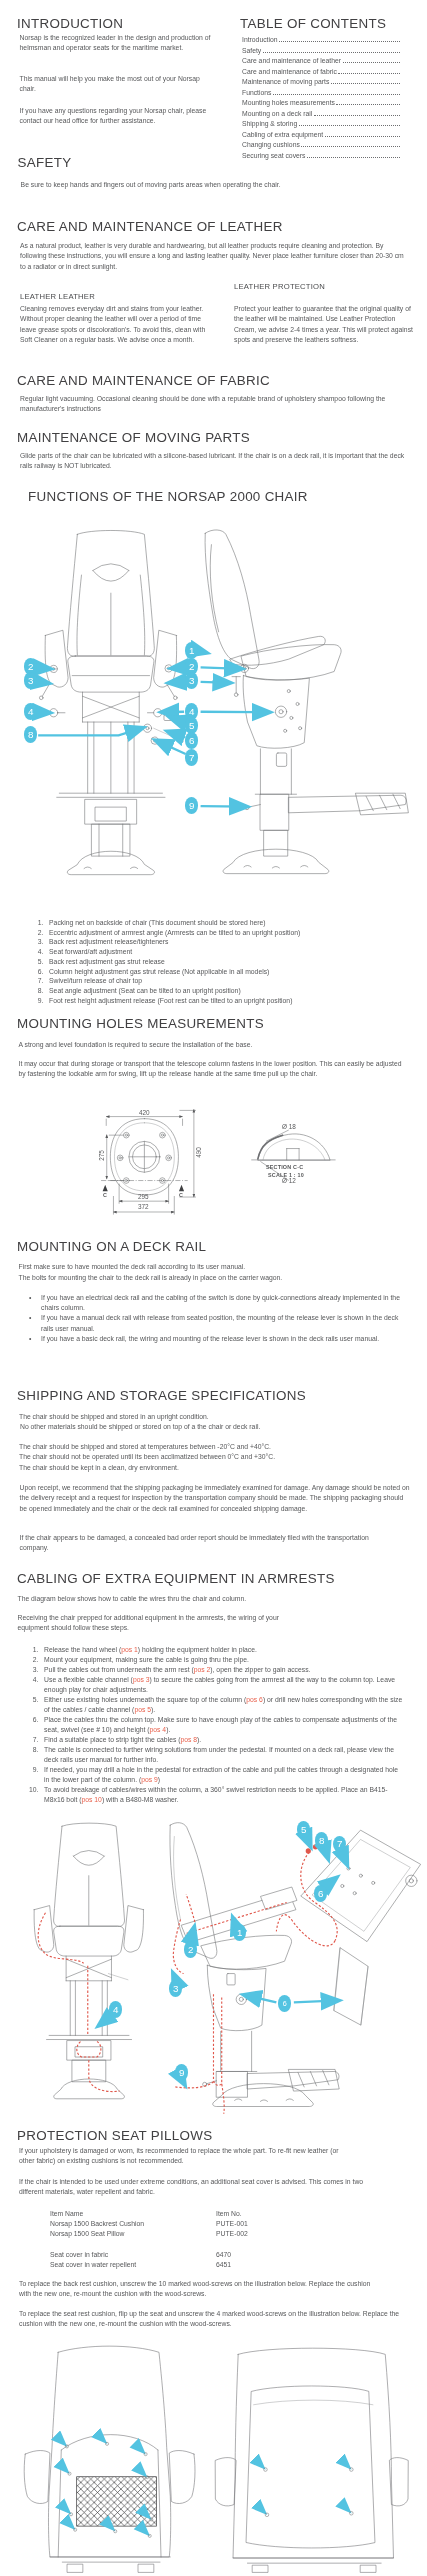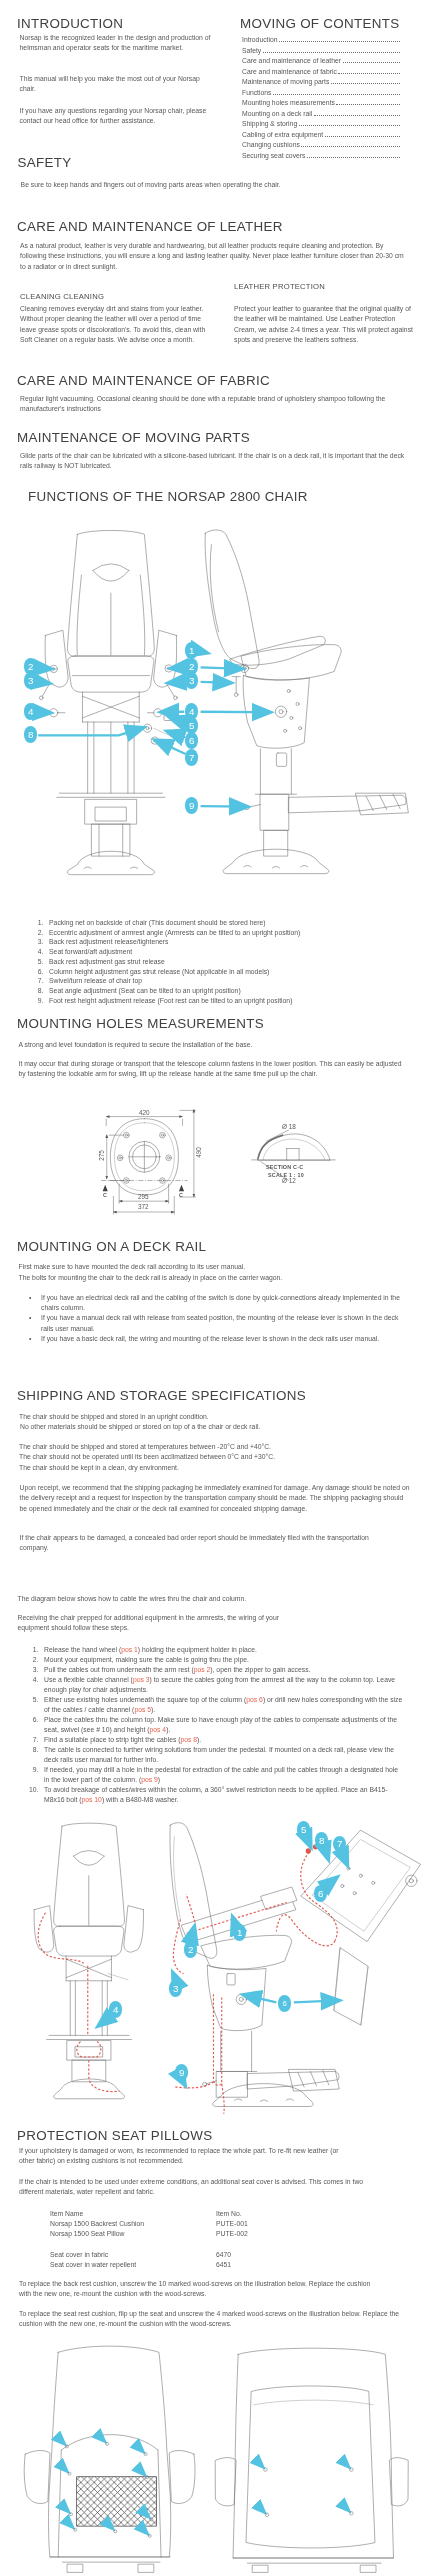--- a/index.html
+++ b/index.html
@@ -57,21 +57,21 @@
         <path d="M0,13 L13,0 M0,0 L13,13" stroke="#3d3d3f" stroke-width="1.3" fill="none"></path>
       </pattern>
     </defs>
   </svg>
 
   <div class="abs h1" style="left:17px;top:15.5px">INTRODUCTION</div>
   <div class="abs body" style="left:19.6px;top:33px;width:195px">Norsap is the recognized leader in the design and production of helmsman and operator seats for the maritime market.</div>
   <div class="abs body" style="left:19.6px;top:74px;width:195px">This manual will help you make the most out of your Norsap chair.</div>
   <div class="abs body" style="left:19.6px;top:106px;width:195px">If you have any questions regarding your Norsap chair, please contact our head office for further as­sistance.</div>
 
-  <div class="abs h1" style="left:240px;top:15.5px">MOVING OF CONTENTS</div>
+  <div class="abs h1" style="left:240px;top:15.5px">TABLE OF CONTENTS</div>
   <div class="abs" style="left:242px;top:36px;width:158px" id="toc-list">
       <div class="toc-item">
         <span>Introduction</span>
         <span class="toc-dots"></span>
       </div>
       <div class="toc-item">
         <span>Safety</span>
         <span class="toc-dots"></span>
       </div>
       <div class="toc-item">
@@ -114,32 +114,32 @@
         <span>Securing seat covers</span>
         <span class="toc-dots"></span>
       </div>
     </div>
 
   <div class="abs h1" style="left:17.5px;top:155px">SAFETY</div>
   <div class="abs body" style="left:20.6px;top:180px;width:381px">Be sure to keep hands and fingers out of moving parts areas when operating the chair.</div>
 
   <div class="abs h1" style="left:17px;top:219px">CARE AND MAINTENANCE OF LEATHER</div>
   <div class="abs body" style="left:20px;top:241px;width:385px">As a natural product, leather is very durable and hardwearing, but all leather products require cleaning and protection. By following these instructions, you will ensure a long and lasting leather quality. Never place leather furniture closer than 20-30 cm to a radiator or in direct sunlight.</div>
-  <div class="abs h2" style="left:20px;top:292px">CLEANING CLEANING</div>
+  <div class="abs h2" style="left:20px;top:292px">LEATHER LEATHER</div>
   <div class="abs body" style="left:20px;top:304px;width:192px">Cleaning removes everyday dirt and stains from your leather.  Without proper cleaning the leather will over a period of time leave grease spots or discoloration's. To avoid this, clean with Soft Clean­er on a regular basis. We advise once a month.</div>
   <div class="abs h2" style="left:234px;top:282px">LEATHER PROTECTION</div>
   <div class="abs body" style="left:234px;top:304px;width:185px">Protect your leather to guarantee that the original quality of the leather will be maintained. Use Leather Protection Cream, we advise 2-4 times a year. This will protect against spots and preserve the leathers softness.</div>
 
   <div class="abs h1" style="left:17px;top:373px">CARE AND MAINTENANCE OF FABRIC</div>
   <div class="abs body" style="left:20px;top:394px;width:381px">Regular light vacuuming. Occasional cleaning should be done with a reputable brand of upholstery shampoo following the manufacturer's instructions</div>
 
   <div class="abs h1" style="left:17px;top:430px">MAINTENANCE OF MOVING PARTS</div>
   <div class="abs body" style="left:20px;top:451px;width:392px">Glide parts of the chair can be lubricated with a silicone-based lubricant. If the chair is on a deck rail, it is important that the deck rails railway is NOT lubricated.</div>
 
-  <div class="abs h1" style="left:28px;top:489px">FUNCTIONS OF THE NORSAP 2800 CHAIR</div>
+  <div class="abs h1" style="left:28px;top:489px">FUNCTIONS OF THE NORSAP 2000 CHAIR</div>
 
   <div class="diagram" id="fn-diagram" style="left:0;top:526px;width:428px;height:357px">
     <svg viewBox="0 0 830 692" width="428" height="357">
 
       <g class="dline">
         <path d="M150,16 C175,6 255,6 280,16 C287,90 295,175 299,232 C301,247 293,254 284,252 L146,252 C137,254 129,247 131,232 C135,175 143,90 150,16 Z"></path>
         <path d="M180,86 Q215,60 250,86 M180,86 Q215,128 250,86 M215,130 L215,250"></path>
         <path d="M158,95 C150,170 148,215 150,250 M272,95 C280,170 282,215 280,250"></path>
         <path d="M88,212 L122,202 L132,294 C132,306 122,314 112,312 L100,306 C90,298 86,270 88,212 Z"></path>
         <path d="M342,212 L308,202 L298,294 C298,306 308,314 318,312 L330,306 C340,298 344,270 342,212 Z"></path>
@@ -356,20 +356,21 @@
 
   <div class="abs h1" style="left:17px;top:1388px">SHIPPING AND STORAGE SPECIFICATIONS</div>
   <div class="abs body" style="left:19px;top:1412px;width:386px">The chair should be shipped and stored in an upright condition.</div>
   <div class="abs body" style="left:20px;top:1422px;width:386px">No other materials should be shipped or stored on top of a the chair or deck rail.</div>
   <div class="abs body" style="left:19px;top:1442px;width:386px">The chair should be shipped and stored at temperatures between -20°C and +40°C.</div>
   <div class="abs body" style="left:19px;top:1452px;width:386px">The chair should not be operated until its been acclimatized between 0°C and +30°C.</div>
   <div class="abs body" style="left:19px;top:1463px;width:386px">The chair should be kept in a clean, dry environment.</div>
   <div class="abs body" style="left:19.6px;top:1483px;width:393px">Upon receipt, we recommend that the shipping packaging be immediately examined for damage. Any damage should be noted on the delivery receipt and a request for inspection by the transportation com­pany should be made. The shipping packaging should be opened immediately and the chair or the deck rail examined for concealed shipping damage.</div>
   <div class="abs body" style="left:19.6px;top:1533px;width:355px">If the chair appears to be damaged, a concealed bad order report should be immediately filed with the transportation company.</div>
 
+  <div class="abs h1" style="left:17px;top:1571px">CABLING OF EXTRA EQUIPMENT IN ARMRESTS</div>
   <div class="abs body" style="left:17.5px;top:1594px;width:361px">The diagram below shows how to cable the wires thru the chair and column.</div>
   <div class="abs body" style="left:17.5px;top:1613px;width:289px">Receiving the chair prepped for additional equipment in the armrests, the wiring of your equipment should follow these steps.</div>
   <div class="abs steps" style="left:26px;top:1645px;width:392px" id="cab-steps">
       <div class="li">
         <span class="no">1.</span>
         <span class="txt">Release the hand wheel (<span class="pos">pos 1</span>) holding the equipment holder in place.</span>
       </div>
       <div class="li">
         <span class="no">2.</span>
         <span class="txt">Mount your equipment, making sure the cable is going thru the pipe.</span>

